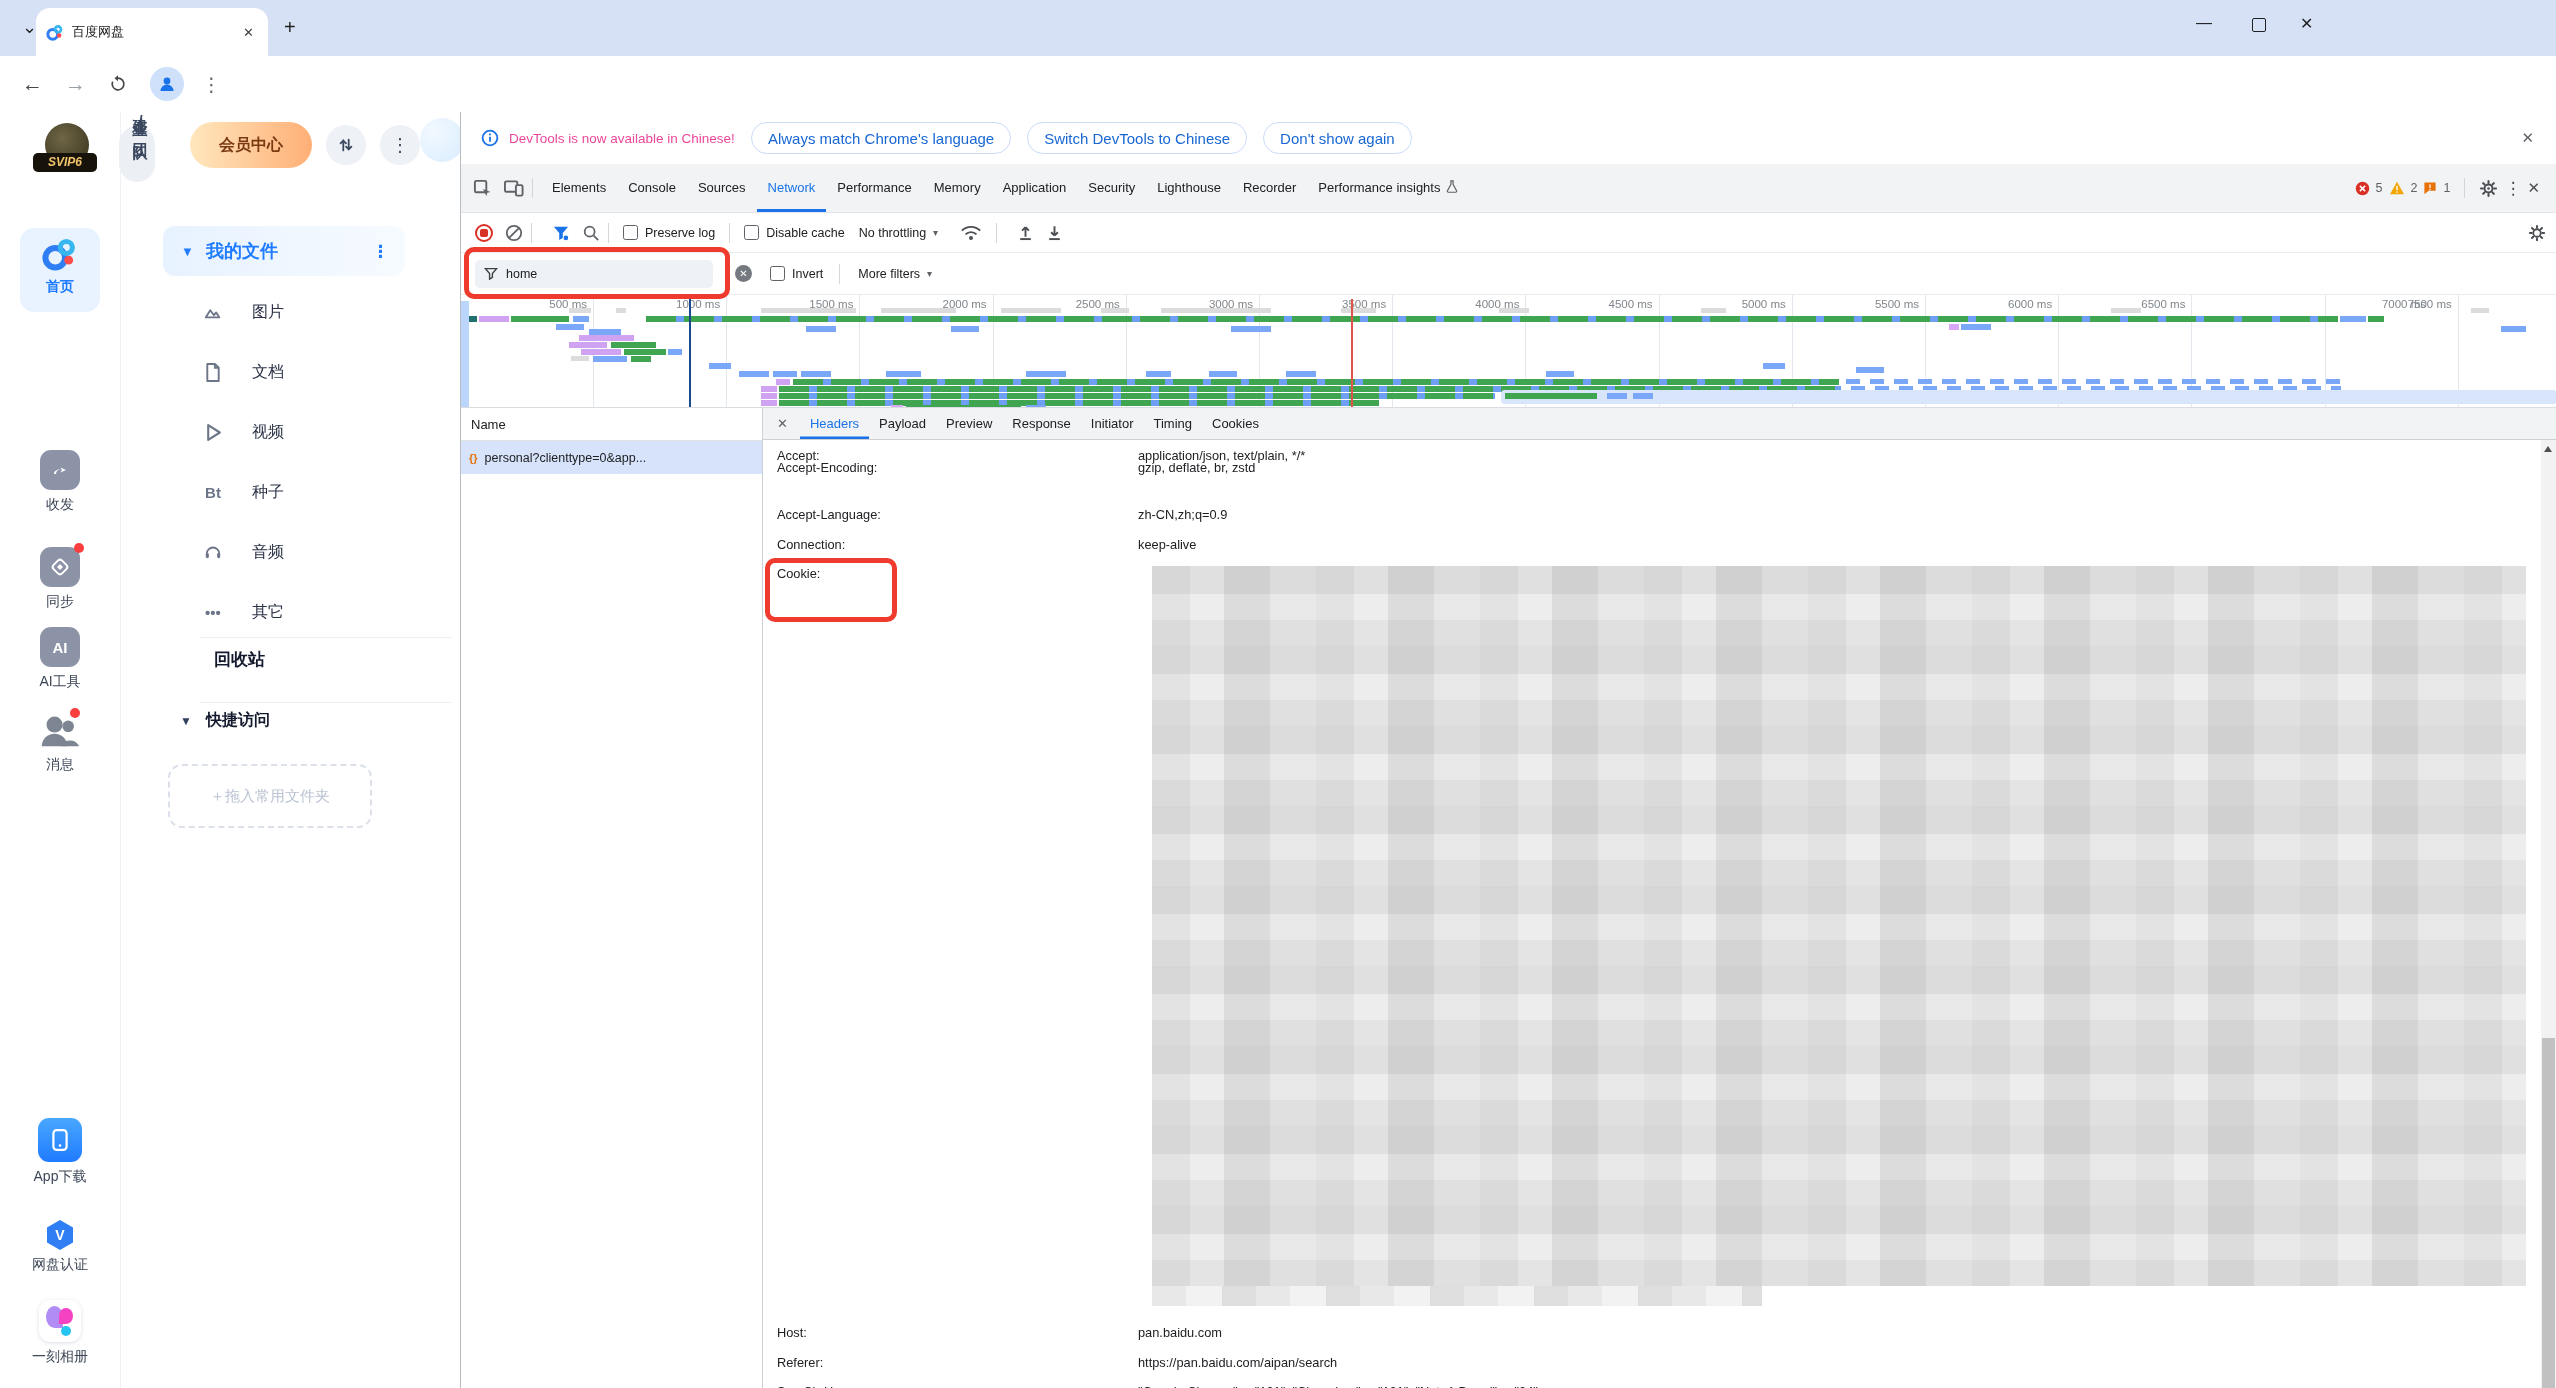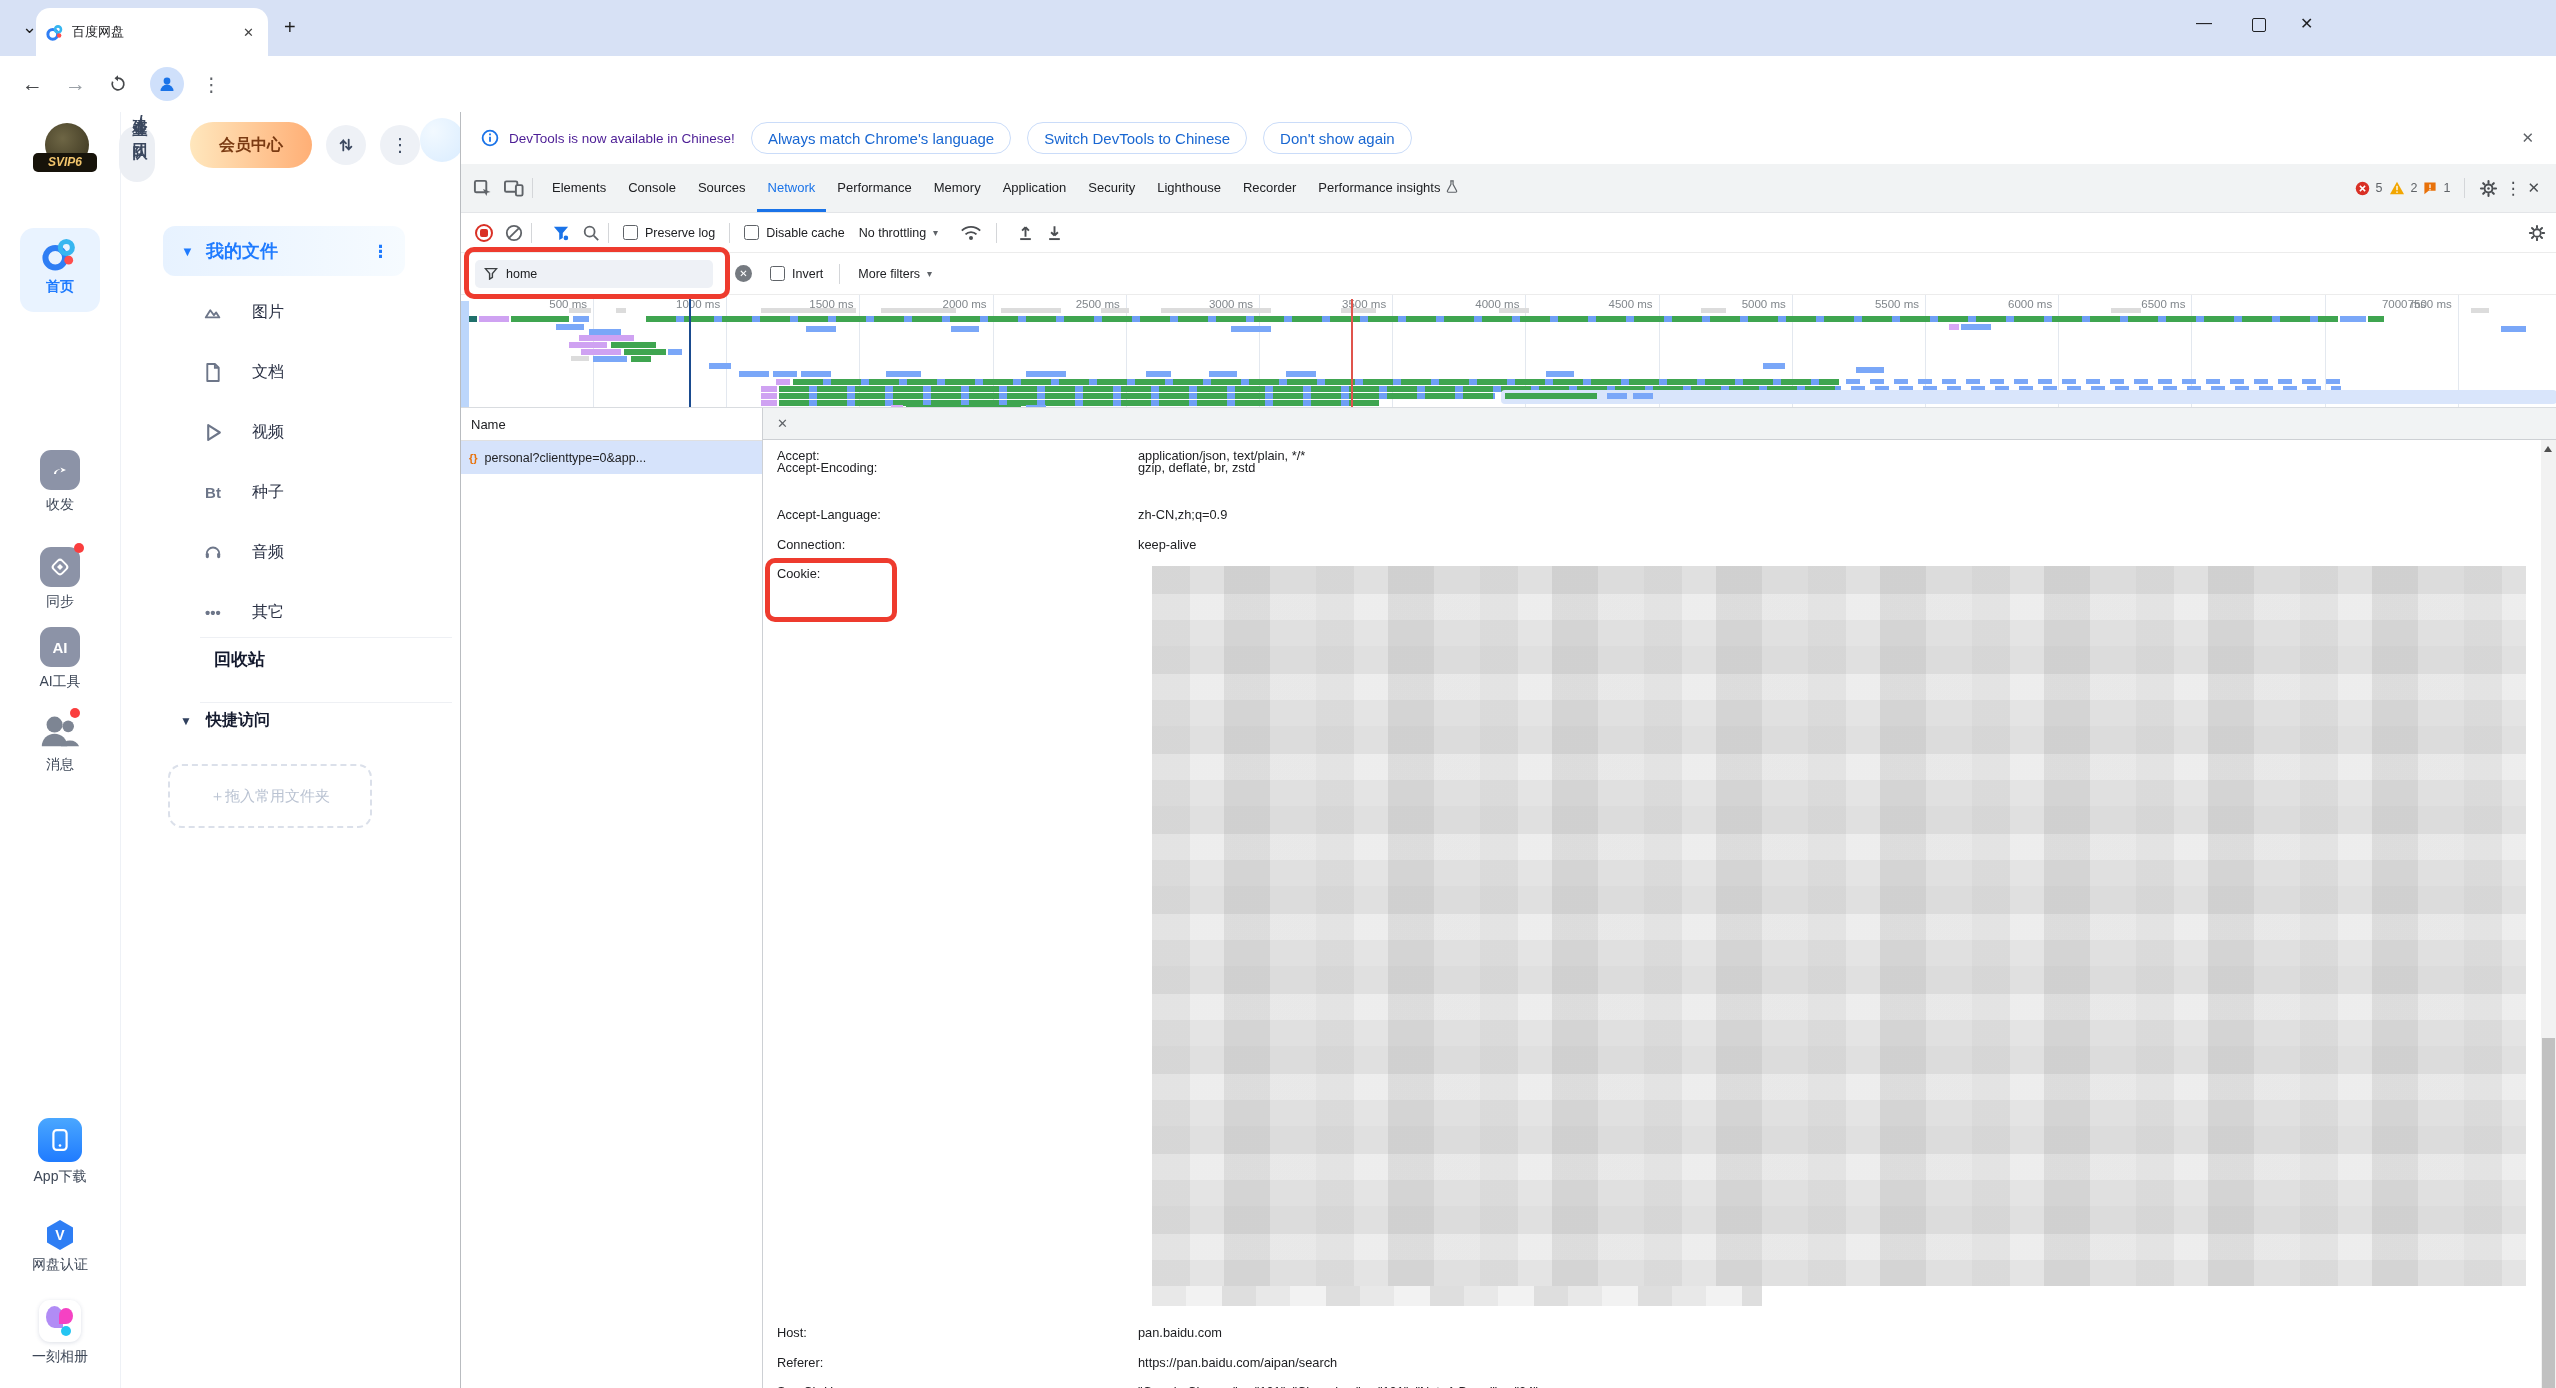--- a/index.html
+++ b/index.html
@@ -70,21 +70,21 @@
   .recycle{position:absolute;left:214px;top:536px;font-size:17px;font-weight:bold;color:#141a2e}
   .quick{position:absolute;left:180px;top:598px;display:flex;align-items:center}
   .quick .caret{color:#30405e;font-size:12px}
   .quick .lbl{font-size:16px;font-weight:bold;color:#141a2e;margin-left:14px}
   .dropbox{position:absolute;left:168px;top:652px;width:200px;height:60px;border:2px dashed #dbe0ea;
     border-radius:14px;display:flex;align-items:center;justify-content:center;font-size:15px;color:#bac3d2}
   
   .devtools{position:absolute;left:460px;top:112px;width:2096px;height:1276px;background:#fff;
     border-left:1px solid #b9bcc0;box-sizing:border-box;font-size:12px}
   .infobar{position:absolute;left:0;top:0;width:100%;height:52px;display:flex;align-items:center;background:#fff}
-  .infobar-text{font-size:13.5px;margin-left:10px;color:#4c1d95}
+  .infobar-text{font-size:13.5px;margin-left:10px;color:#ec4899}
   .info-btn{margin-left:16px;height:30px;padding:0 16px;border:1px solid #cadcf9;border-radius:16px;
     color:#1967d2;font-size:15px;display:flex;align-items:center;white-space:nowrap}
   .infobar-close{margin-left:auto;margin-right:22px;color:#5f6368;font-size:15px}
   .dt-tabbar{position:absolute;left:0;top:52px;width:100%;height:49px;background:#f1f3f4;
     display:flex;align-items:center;border-bottom:1px solid #e3e5e8;box-sizing:border-box}
   .dt-tab{padding:0 11px;font-size:13px;color:#202124;height:48px;line-height:48px;white-space:nowrap}
   .dt-tab.active{color:#1a73e8;box-shadow:inset 0 -3px 0 #1a73e8}
   .tb-ic{margin-left:12px;display:flex;align-items:center}
   .tb-sep{width:1px;height:20px;background:#d4d6d9;margin:0 8px}
   .badges{margin-left:auto;display:flex;align-items:center;gap:6px;margin-right:10px}
@@ -624,20 +624,29 @@
       <div class="name-panel">
         <div class="name-hdr">Name</div>
         <div class="req-row">
           <span class="req-ic">{}</span>
           <span class="req-name">personal?clienttype=0&amp;app...</span>
         </div>
       </div>
       <div class="detail">
         <div class="detail-tabs">
           <span class="dclose">✕</span>
+          <span id="detail-tabs" style="display:flex">
+              <span class="dtab active">Headers</span>
+              <span class="dtab">Payload</span>
+              <span class="dtab">Preview</span>
+              <span class="dtab">Response</span>
+              <span class="dtab">Initiator</span>
+              <span class="dtab">Timing</span>
+              <span class="dtab">Cookies</span>
+            </span>
         </div>
         <div class="detail-body">
           <div id="hdr-top">
               <div class="hrow" style="top: 8px;">
                 <span class="hname">Accept:</span>
                 <span class="hval">application/json, text/plain, */*</span>
               </div>
               <div class="hrow" style="top: 20px;">
                 <span class="hname">Accept-Encoding:</span>
                 <span class="hval">gzip, deflate, br, zstd</span>

